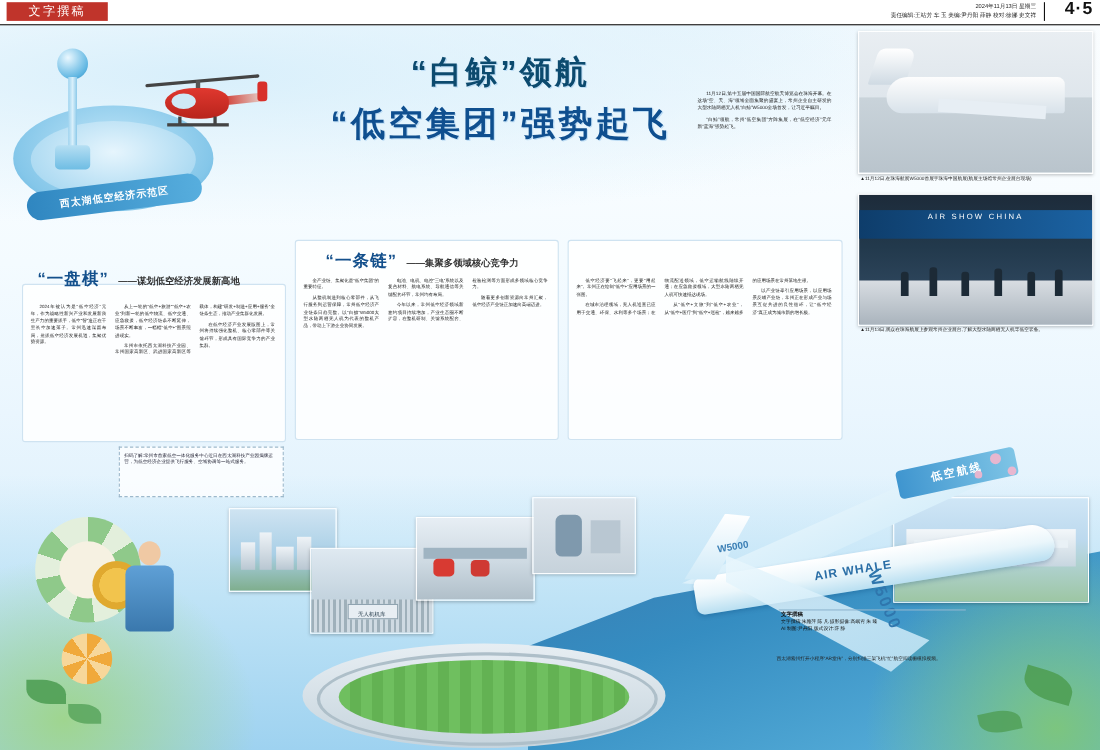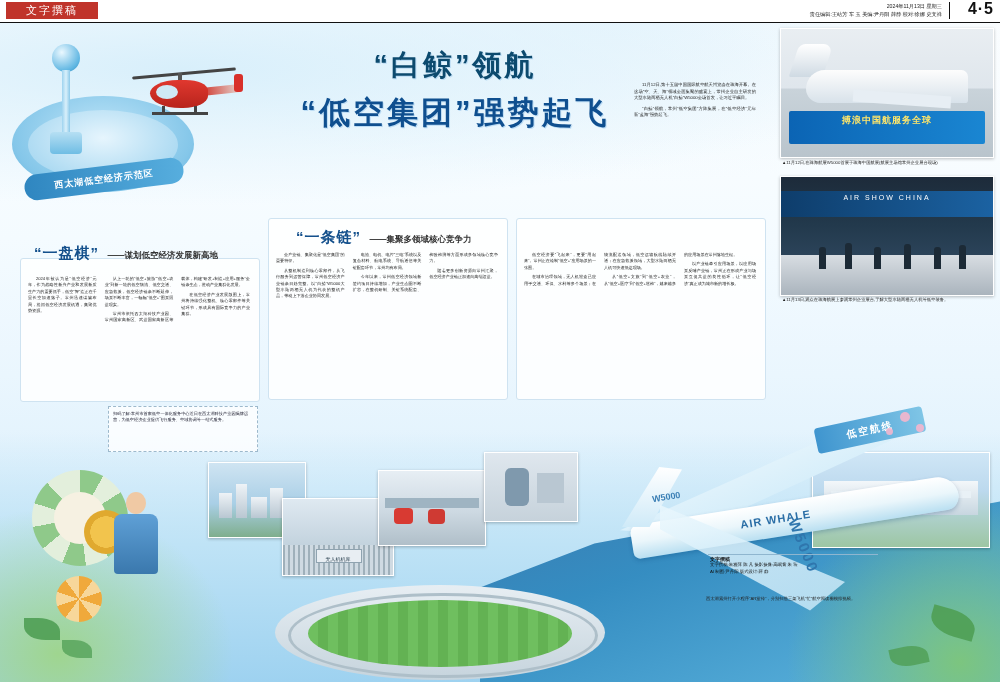--- a/index.html
+++ b/index.html
@@ -220,23 +220,20 @@
   <div style="position:absolute;left:634px;top:82px;width:122px;font-size:4.3px;line-height:6.6px;color:#1b1b1b;text-align:justify;word-break:break-all;">
     <p style="margin:0 0 4px 0;text-indent:8px;">11月12日,第十五届中国国际航空航天博览会在珠海开幕。在这场“空、天、海”领域全面集聚的盛宴上，常州企业自主研发的大型水陆两栖无人机“白鲸”W5000全场首发，让习近平瞩目。</p>
     <p style="margin:0;text-indent:8px;">“白鲸”领航，常州“低空集团”方阵集展，在“低空经济”元年新“蓝海”强势起飞。</p>
   </div>
 
   <div class="photo" style="left:780px;top:28px;width:212px;height:128px;">
     <div class="ph-hangar"></div>
     <div class="ph-plane-tail"></div>
     <div class="ph-plane"></div>
     <div class="ph-wing"></div>
-    <div class="ph-banner">
-      <span>搏浪中国航服务全球</span>
-    </div>
   </div>
   <div class="cap" style="left:782px;top:160px;width:210px;">▲11月12日,在珠海航展W5000首展于珠海中国航展(航展主场馆常州企业展台现场)</div>
 
   <div class="photo" style="left:780px;top:176px;width:212px;height:118px;">
     <div class="ph-expo"></div>
     <div class="ph-expo-band"></div>
     <div class="ph-expo-txt">AIR SHOW CHINA</div>
     <div class="ph-expo-floor"></div>
     <div class="ph-fig" style="left:18%;"></div>
     <div class="ph-fig" style="left:30%;height:26px;"></div>

